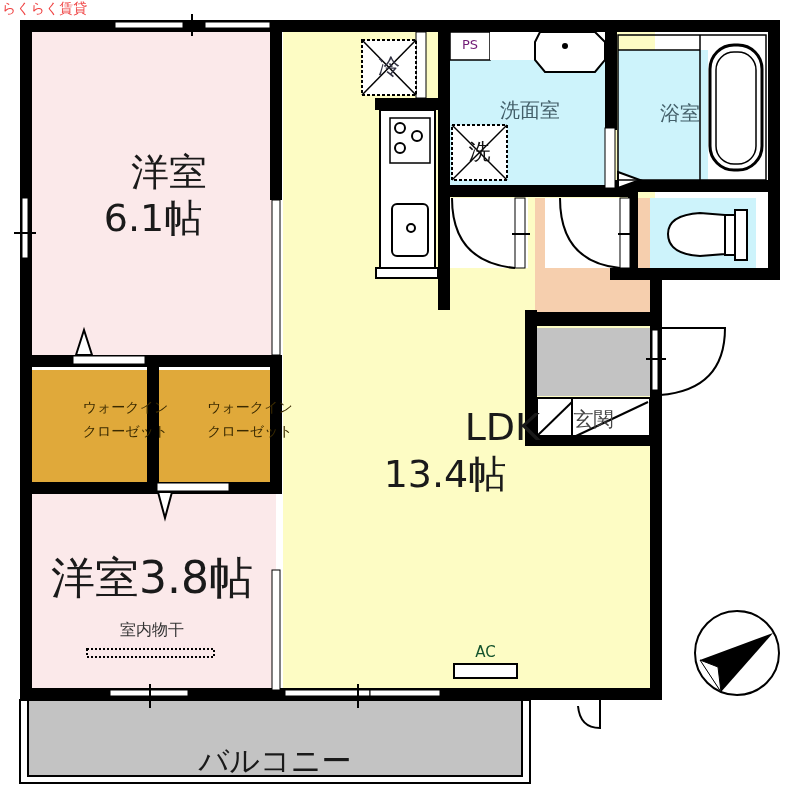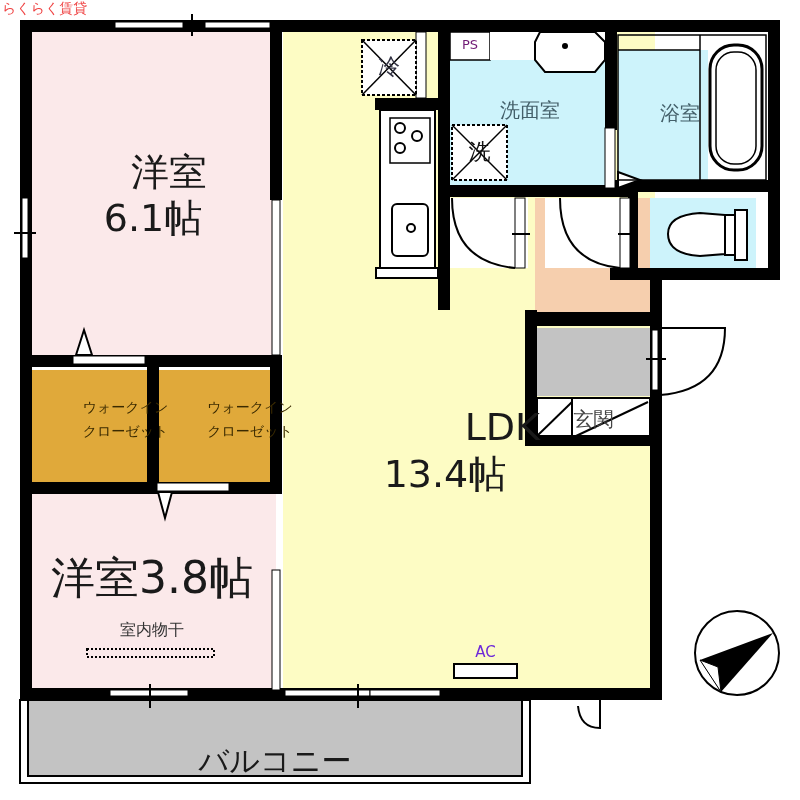--- a/index.html
+++ b/index.html
@@ -186,13 +186,13 @@
 <div class="lbl big" style="left:350px;top:452px;width:190px;">13.4帖</div>
 
 <div class="lbl mid blue" style="left:470px;top:97px;width:120px;font-size:20px;text-align:center;">洗面室</div>
 <div class="lbl mid blue" style="left:618px;top:100px;width:82px;font-size:20px;text-align:right;">浴室</div>
 <div class="lbl mid" style="left:537px;top:362px;width:113px;font-size:20px;color:#444;margin-top:44px;">玄関</div>
 <div class="lbl big" style="left:28px;top:718px;width:494px;font-size:30px;margin-top:21px;">バルコニー</div>
 
 <div class="lbl" style="left:362px;top:52px;width:54px;font-size:22px;color:#334;">冷</div>
 <div class="lbl" style="left:452px;top:137px;width:55px;font-size:22px;color:#111;">洗</div>
 <div class="lbl" style="left:450px;top:37px;width:40px;font-size:13px;color:#701a75;">PS</div>
-<div class="lbl" style="left:454px;top:643px;width:63px;font-size:15px;color:#6d28d9;text-align:center;">AC</div>
+<div class="lbl" style="left:454px;top:643px;width:63px;font-size:15px;color:#14532d;text-align:center;">AC</div>
 
 </body></html>

